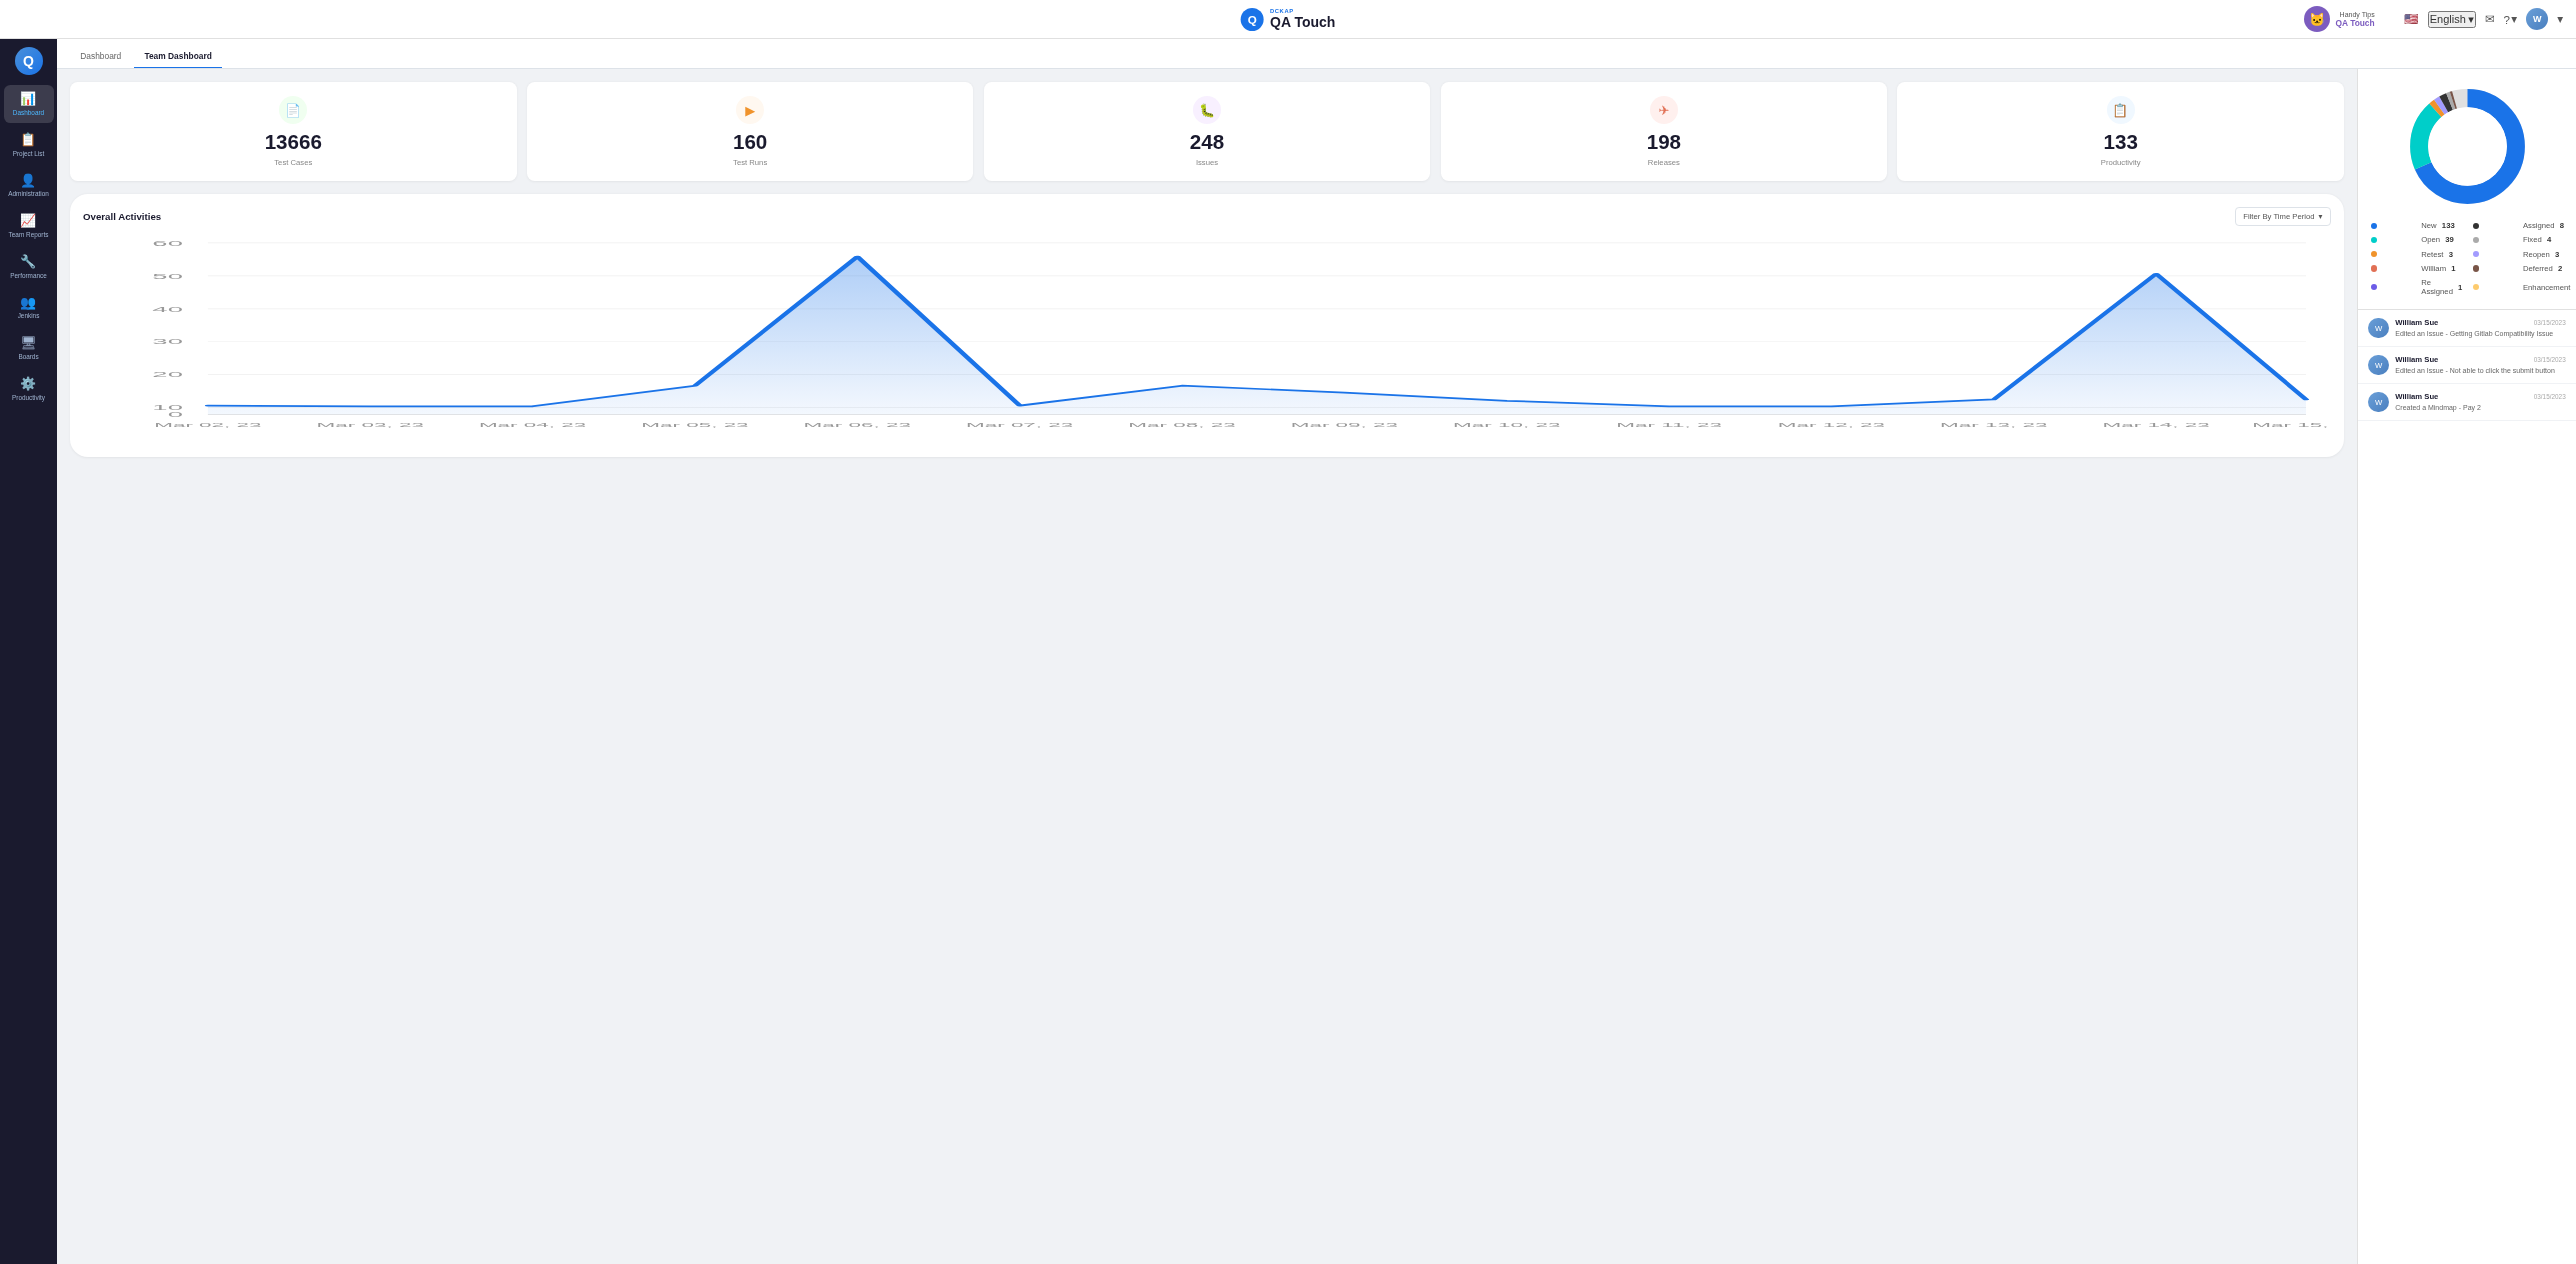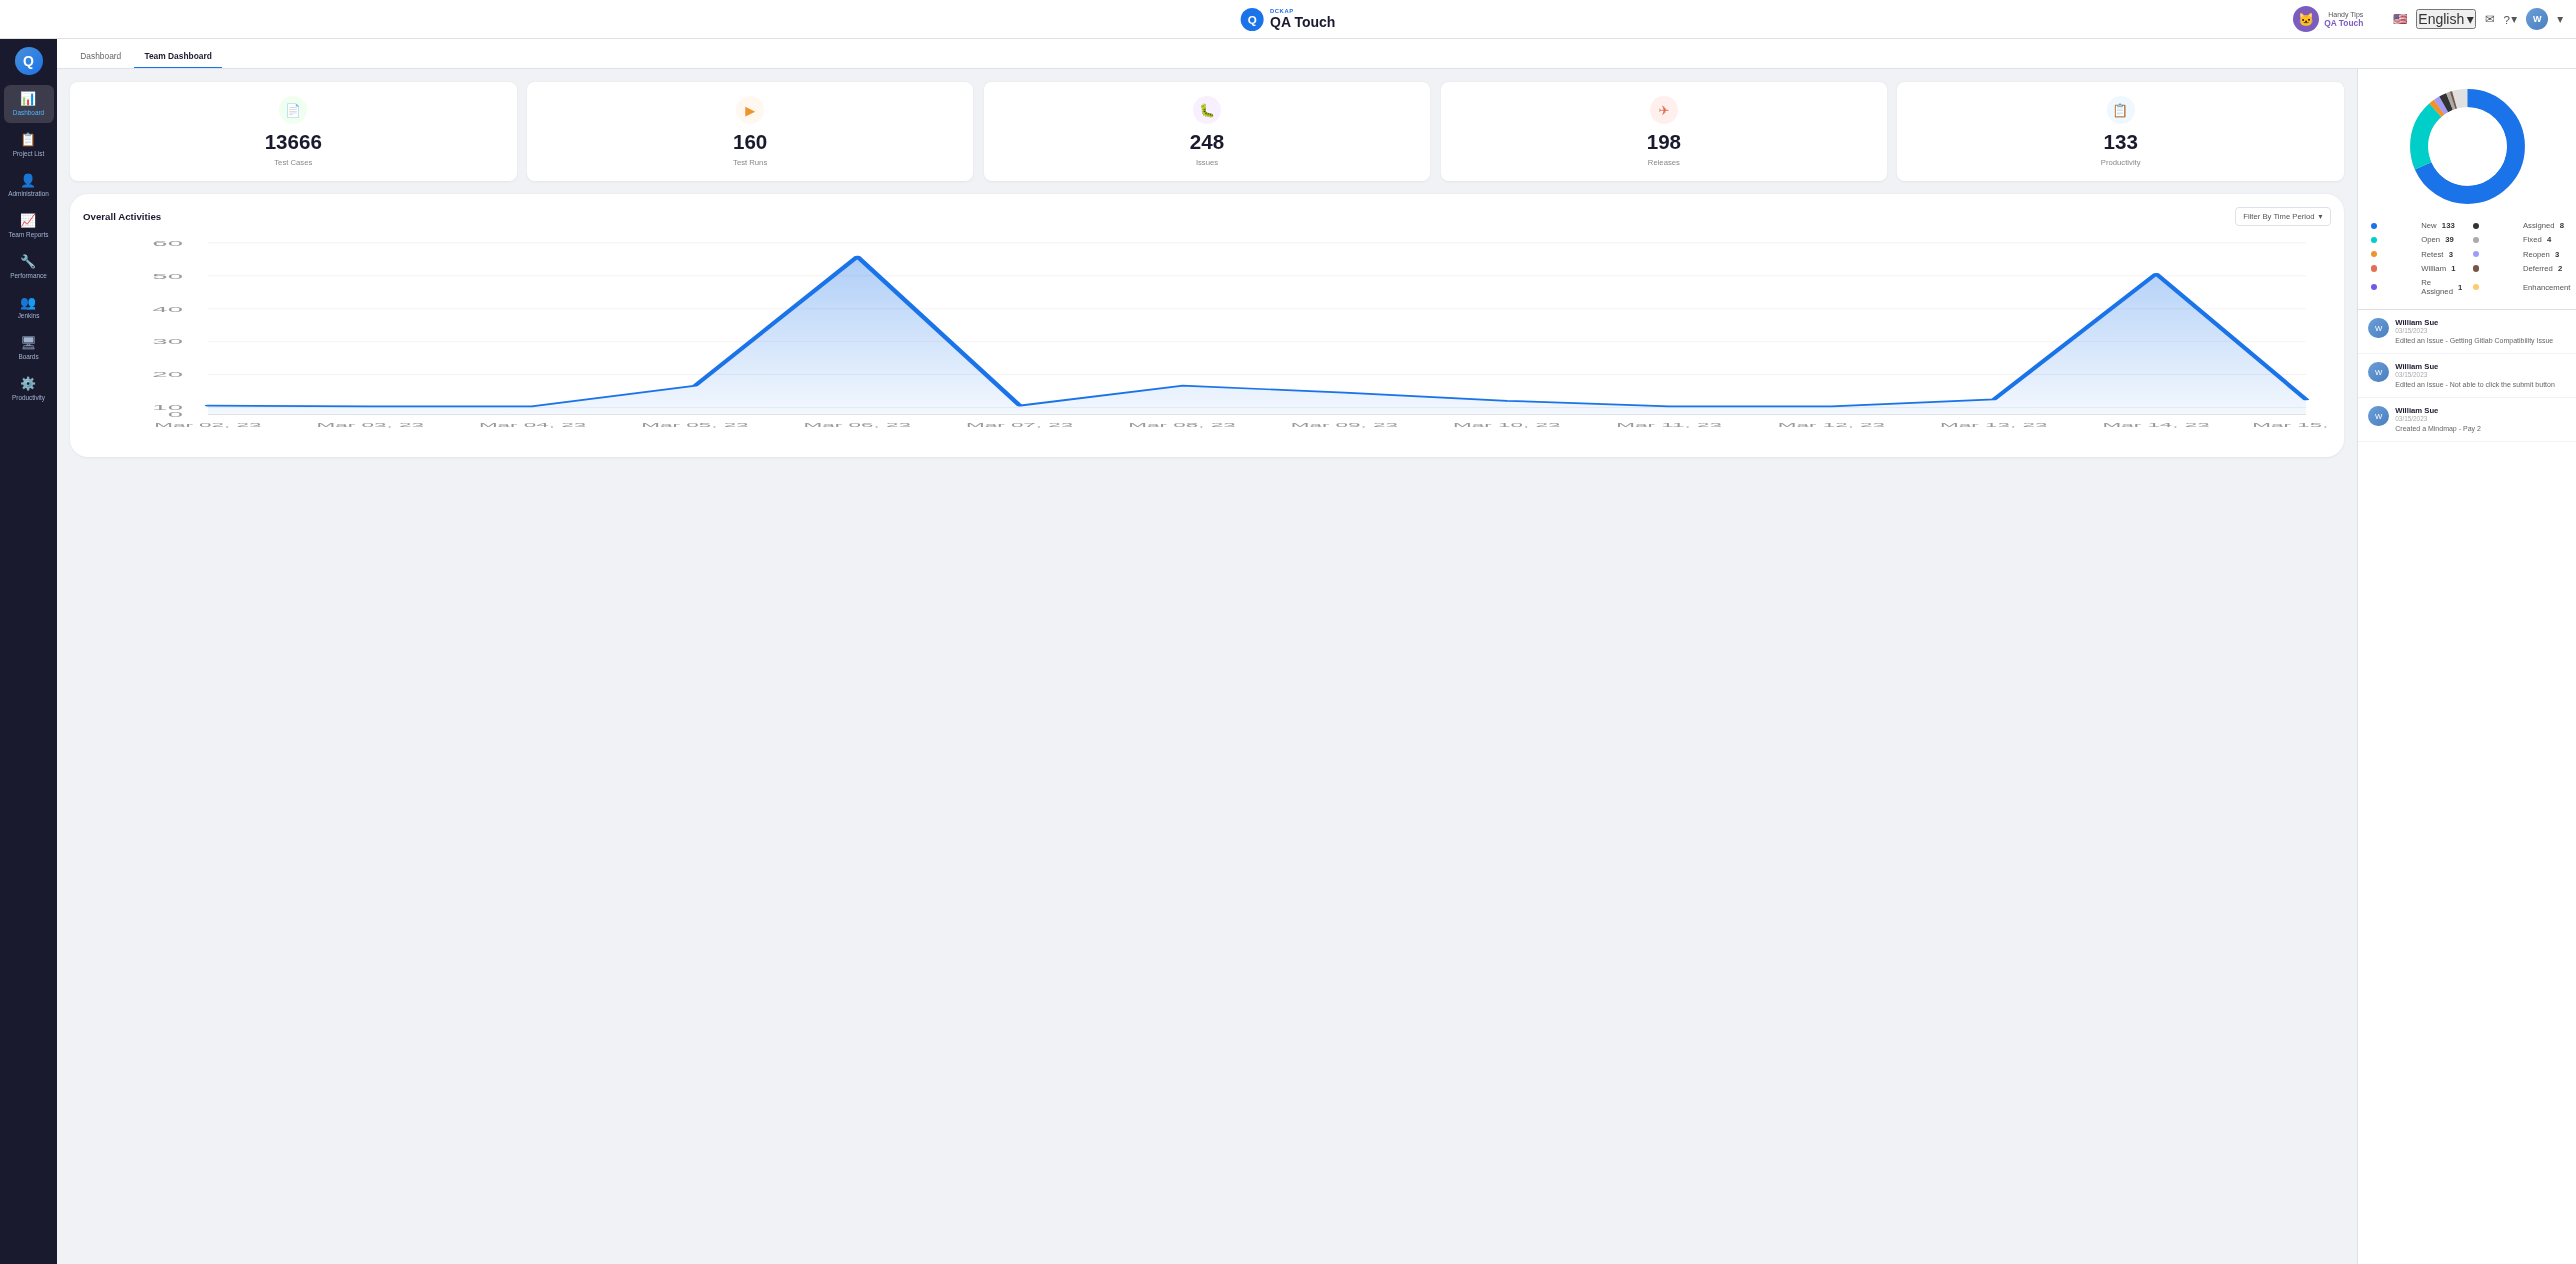--- a/index.html
+++ b/index.html
@@ -62,21 +62,21 @@
       background: #7c5cbf;
       border-radius: 50%;
       display: flex; align-items: center; justify-content: center;
       color: white; font-size: 13px;
     }
     .handy-tips-text { text-align: right; }
     .handy-tips-text .ht-top { font-size: 7px; color: #555; }
     .handy-tips-text .ht-bot { font-size: 8.4px; font-weight: 700; color: #7c5cbf; }
     .navbar-actions { display: flex; align-items: center; gap: 9px; }
     .nav-flag { font-size: 11.6px; }
-    .nav-lang { font-size: 14px; color: #333; cursor: pointer; display: flex; align-items: center; gap: 2.6px; }
+    .nav-lang { font-size: 11px; color: #333; cursor: pointer; display: flex; align-items: center; gap: 2.6px; }
     .nav-icon-btn { background: none; border: none; cursor: pointer; font-size: 11.6px; color: #555; display: flex; align-items: center; gap: 1.3px; }
     .avatar-circle {
       width: 22px; height: 22px; border-radius: 50%;
       background: linear-gradient(135deg, #6a9fd8, #4a7fbf);
       display: flex; align-items: center; justify-content: center;
       color: white; font-size: 9px; font-weight: bold; cursor: pointer;
     }
 
     
     .main-layout { display: flex; flex: 1; overflow: hidden; }
@@ -214,21 +214,21 @@
       padding: 7.7px 10.3px;
       border-bottom: 0.6px solid #f0f2f5;
     }
     .activity-avatar {
       width: 20.6px; height: 20.6px; border-radius: 50%;
       background: linear-gradient(135deg, #6a9fd8, #4a7fbf);
       flex-shrink: 0; display: flex; align-items: center; justify-content: center;
       color: white; font-size: 7.7px;
     }
     .activity-body { flex: 1; }
-    .activity-header { display: flex; justify-content: space-between; align-items: flex-start; flex-direction: column; }
+    .activity-header { display: flex; justify-content: space-between; align-items: center; }
     .activity-name { font-size: 7.7px; font-weight: 600; color: #1a1a2e; }
     .activity-date { font-size: 6.4px; color: #aaa; }
     .activity-text { font-size: 7px; color: #666; margin-top: 1.9px; line-height: 1.4; }
 
     
     ::-webkit-scrollbar { width: 3.2px; height: 3.2px; }
     ::-webkit-scrollbar-track { background: #f0f2f5; }
     ::-webkit-scrollbar-thumb { background: #ccc; border-radius: 1.9px; }
   </style>
 </head>

